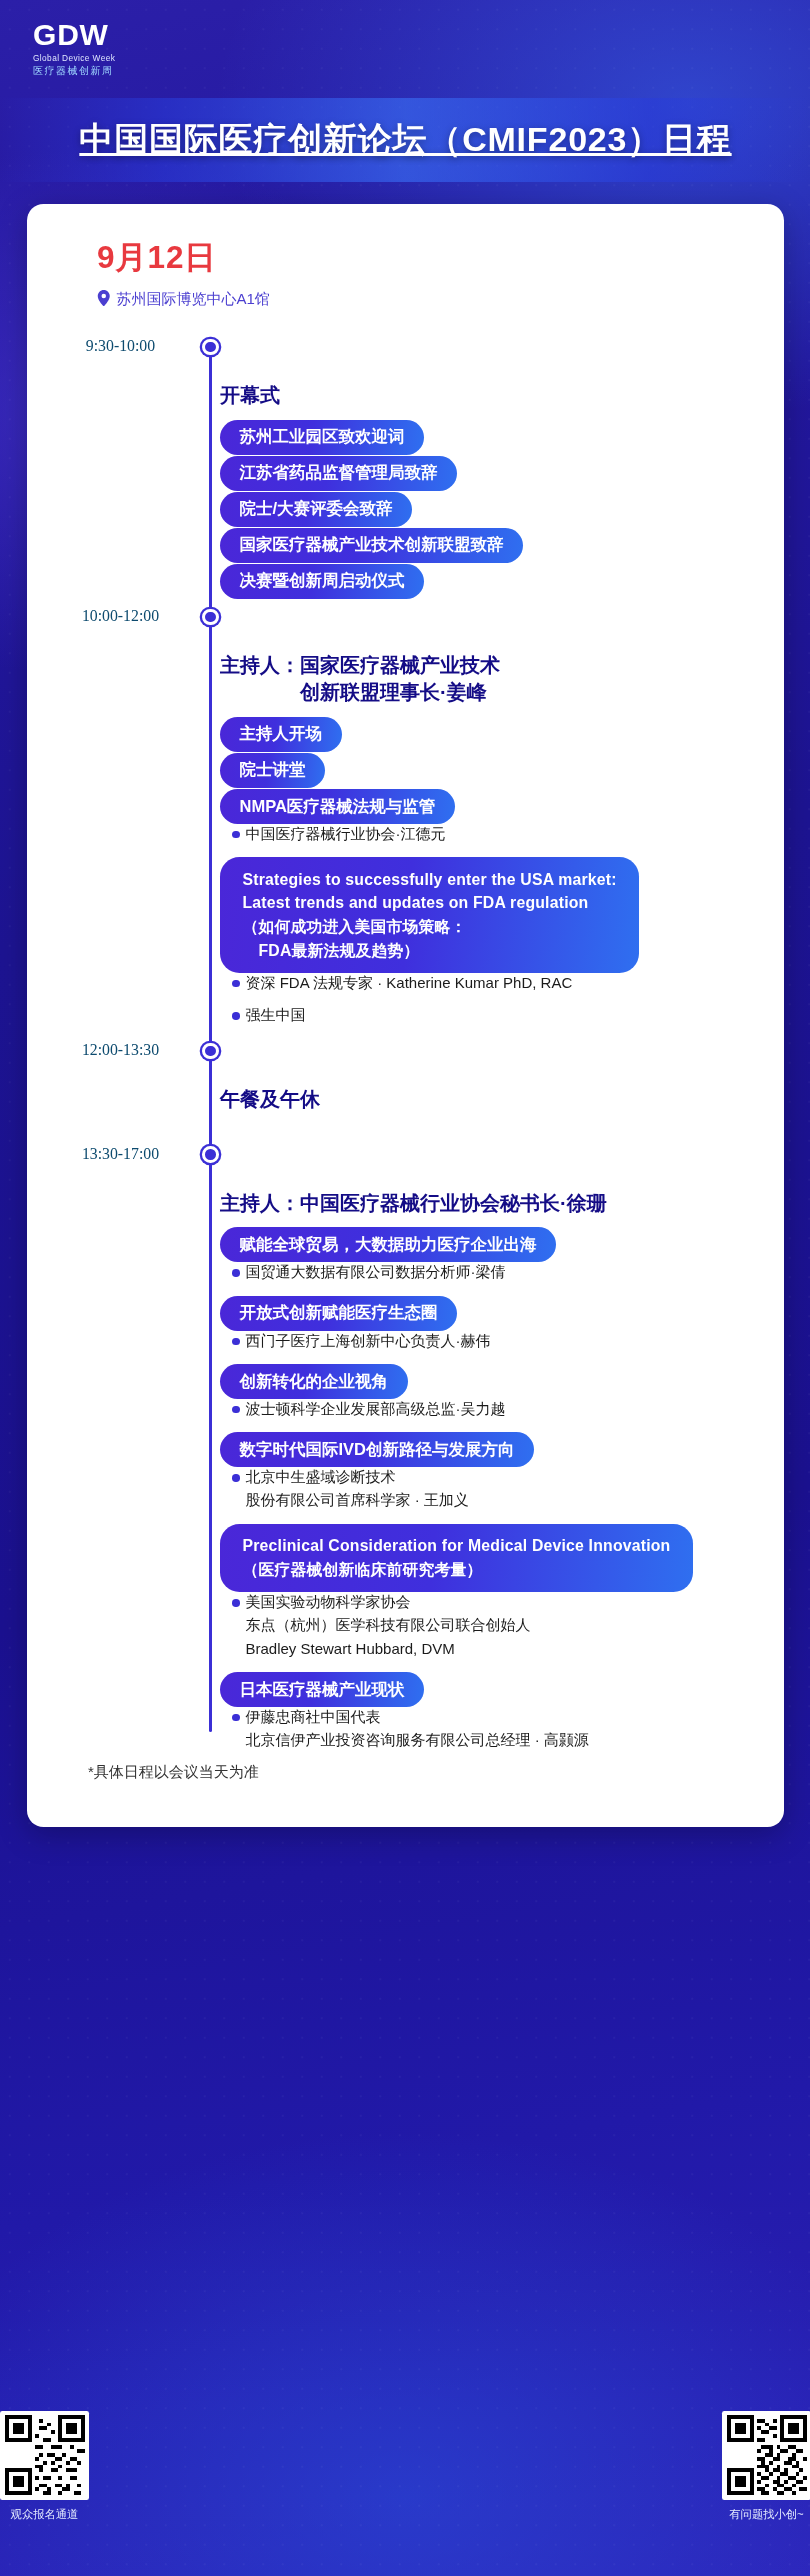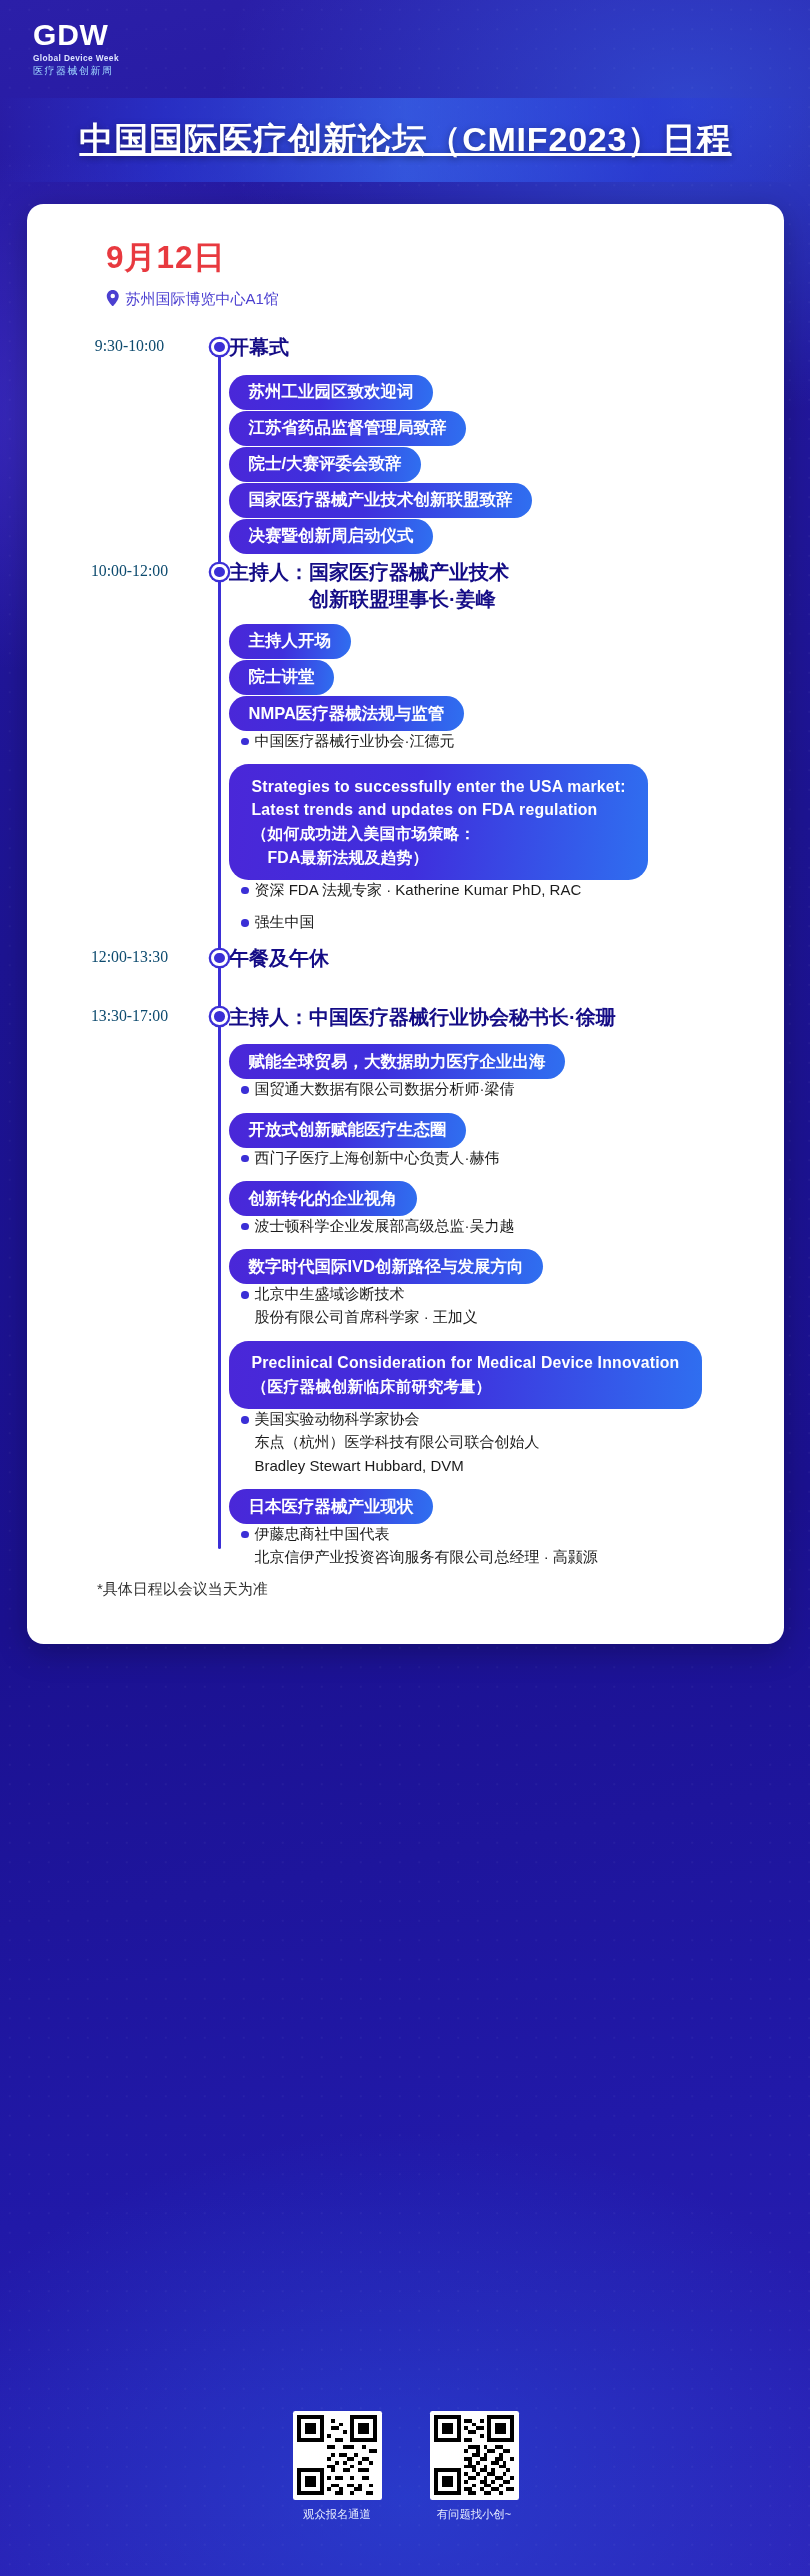--- a/index.html
+++ b/index.html
@@ -40,21 +40,20 @@
     font-weight: bold;
     letter-spacing: 0.8px;
     line-height: 1;
     color: #ffffff;
   }
   .logo-en {
     font-size: 8.3px;
     letter-spacing: 0.4px;
     margin-top: 3px;
     color: #dfe6ff;
-    font-weight: bold;
   }
   .logo-cn {
     font-size: 10px;
     letter-spacing: 1.5px;
     margin-top: 1.5px;
     color: #9fd7ff;
   }
   
   .banner {
     position: absolute;
@@ -78,21 +77,21 @@
     text-decoration: underline;
   }
   
   .card {
     position: absolute;
     left: 27px;
     top: 204px;
     width: 757px;
     background: #ffffff;
     border-radius: 16.5px;
-    padding: 33px 30px 45px 35px;
+    padding: 33px 30px 45px 26px;
     z-index: 3;
     box-shadow: 0 7.5px 30px rgba(0,0,0,.25);
   }
   .date {
     font-size: 31.5px;
     font-weight: bold;
     color: #e8393f;
     letter-spacing: 0.8px;
     margin-left: 44px;
   }
@@ -147,20 +146,21 @@
     background: #3b2fd6;
     border: 3px solid #ffffff;
     box-shadow: 0 0 0 2.3px #3b2fd6;
   }
   .slot-title {
     font-size: 20px;
     font-weight: bold;
     color: #140c86;
     line-height: 1.35;
     white-space: pre-line;
+    margin-top: 48px;
   }
   
   .items { margin-top: 10.5px; }
   .pill {
     display: inline-block;
     background: linear-gradient(95deg, #4a27d8 0%, #3f2fdd 45%, #2f6ff0 100%);
     color: #fff;
     font-size: 16.5px;
     font-weight: bold;
     border-radius: 750px;
@@ -198,21 +198,21 @@
     margin-left: 35px;
     font-size: 15px;
     color: #333;
   }
   
   .footer {
     position: absolute;
     left: 0; right: 0;
     bottom: 54px;
     display: flex;
-    justify-content: center;
+    justify-content: space-between;
     gap: 48px;
     z-index: 4;
   }
   .qr-block { text-align: center; }
   .qr {
     width: 89px; height: 89px;
     background: #ffffff;
     padding: 4.5px;
     border-radius: 2.3px;
   }

